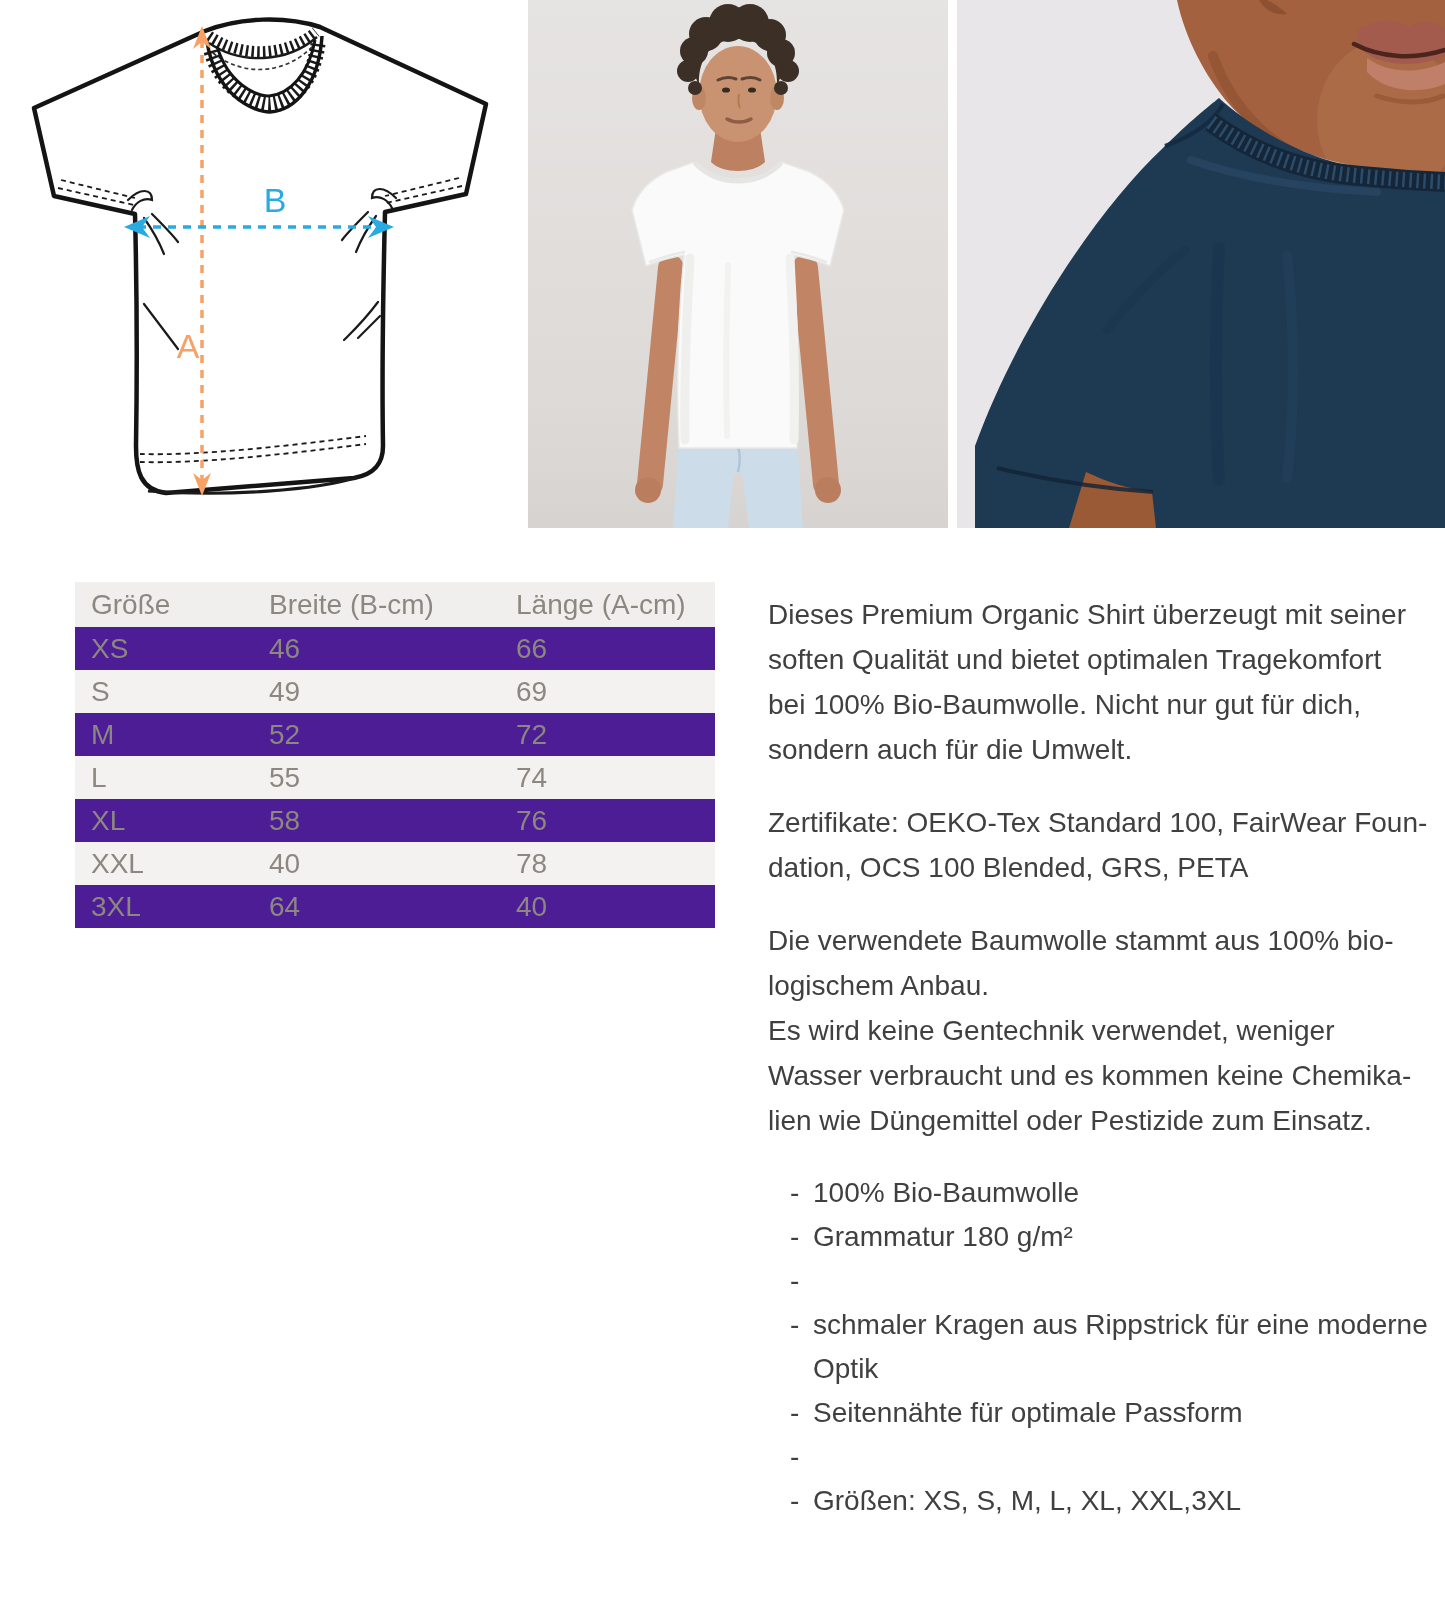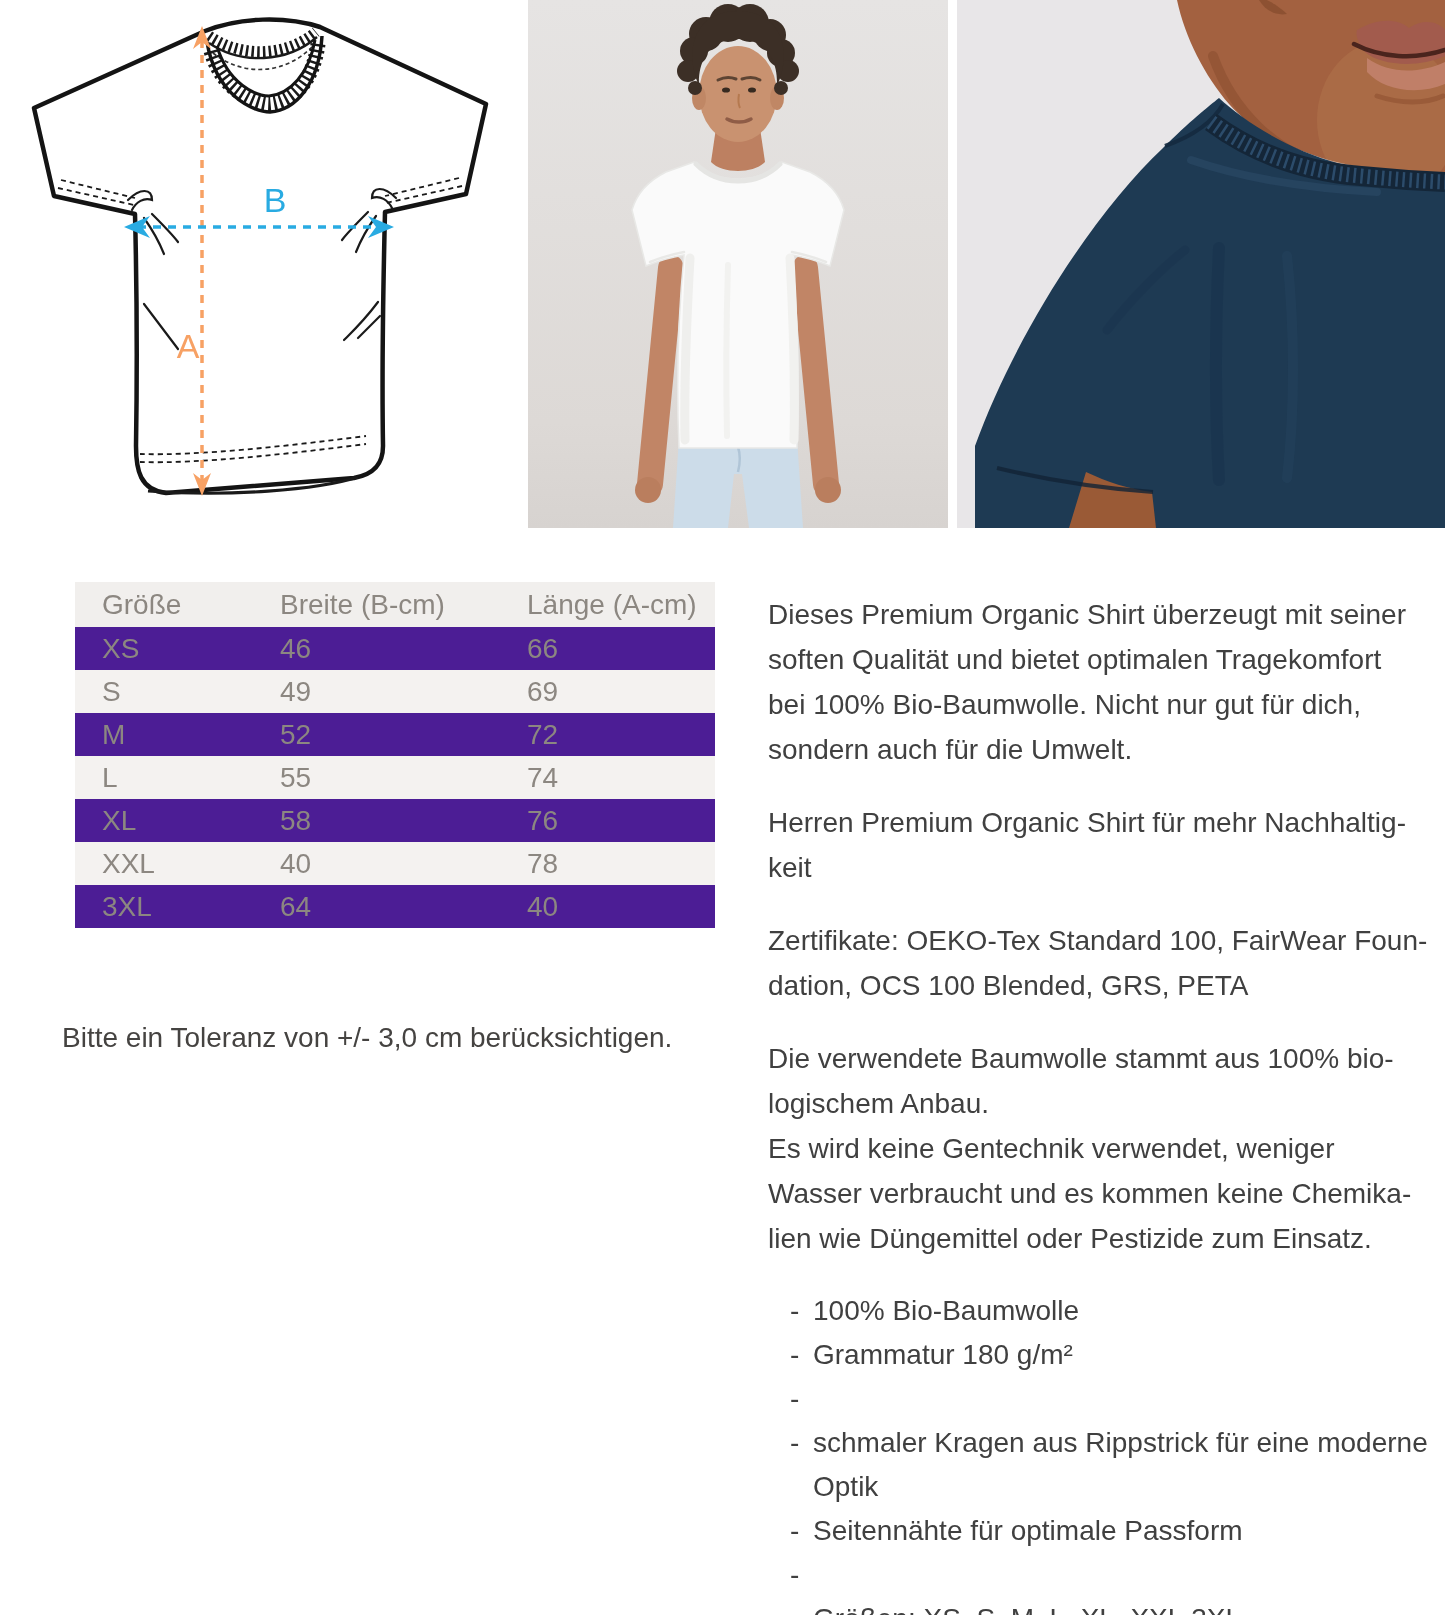--- a/index.html
+++ b/index.html
@@ -8,21 +8,21 @@
 
   
   .diagram{position:absolute;left:28px;top:4px;width:472px;height:506px;}
   .photo-model{position:absolute;left:528px;top:0;width:420px;height:528px;}
   .photo-closeup{position:absolute;left:957px;top:0;width:488px;height:528px;}
 
   
   .size-table{position:absolute;left:75px;top:582px;width:640px;}
   .t-row{display:grid;grid-template-columns:178px 247px 215px;height:43px;align-items:center;
          font-size:28px;color:#8c8781;}
-  .t-row > div{padding-left:27px;white-space:nowrap;}
+  .t-row > div{padding-left:16px;white-space:nowrap;}
   .t-head{background:#f1efed;height:45px;}
   .row-dark{background:#4c1d95;}
   .row-light{background:#f4f2f0;}
 
   .tolerance{position:absolute;left:62px;top:1022px;font-size:28px;color:#454341;white-space:nowrap;}
 
   
   .desc{position:absolute;left:768px;top:556px;width:660px;font-size:28px;line-height:45px;color:#404040;margin-top:36px;}
   .desc p{margin:0;white-space:pre-line;}
   .desc p + p{margin-top:28px;}
@@ -237,30 +237,27 @@
         <div>40</div>
         <div>78</div>
       </div>
       <div class="t-row row-dark">
         <div>3XL</div>
         <div>64</div>
         <div>40</div>
       </div>
     </div>
 
-  <div class="tolerance">Bitte ein Toleranz von +/- 3,0 cm berücksichtigen.</div>
 
   <div class="desc">
     <div>
         <p>Dieses Premium Organic Shirt überzeugt mit seiner
 soften Qualität und bietet optimalen Tragekomfort
 bei 100% Bio-Baumwolle. Nicht nur gut für dich,
 sondern auch für die Umwelt.</p>
-        <p>Herren Premium Organic Shirt für mehr Nachhaltig-
-keit</p>
         <p>Zertifikate: OEKO-Tex Standard 100, FairWear Foun-
 dation, OCS 100 Blended, GRS, PETA</p>
         <p>Die verwendete Baumwolle stammt aus 100% bio-
 logischem Anbau.
 Es wird keine Gentechnik verwendet, weniger
 Wasser verbraucht und es kommen keine Chemika-
 lien wie Düngemittel oder Pestizide zum Einsatz.</p>
       </div>
     <div class="bullets">
         <div class="bullet">

